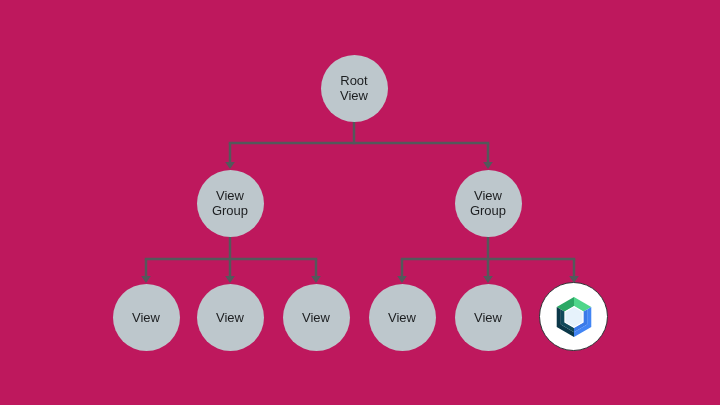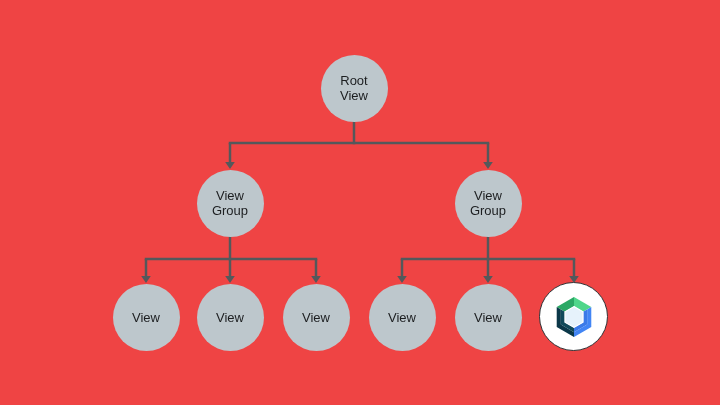--- a/index.html
+++ b/index.html
@@ -39,21 +39,21 @@
   .lg-green-dark{fill:var(--compose-green-dark);}
   .lg-blue{fill:var(--compose-blue);}
   .lg-blue-dark{fill:var(--compose-blue-dark);}
   .lg-navy{fill:var(--compose-navy);}
   .lg-navy-light{fill:var(--compose-navy-light);}
   .lg-hole{fill:var(--compose-hole);stroke:#ffffff;stroke-width:1.2;}
 </style>
 </head>
 <body>
 
-<div class="stage" style="background: #ef4444;">
+<div class="stage" style="background: #be185d;">
 
   <svg class="edges" viewBox="0 0 720 405" aria-hidden="true">
 
     <g>
       <line class="edge-line" x1="354" y1="120.5" x2="354" y2="144.25"></line>
       <line class="edge-line" x1="228.75" y1="143" x2="489.25" y2="143"></line>
       <line class="edge-line" x1="230" y1="143" x2="230" y2="163"></line>
       <polygon class="arrow-head" points="225.2,162 234.8,162 230,169"></polygon>
       <line class="edge-line" x1="488" y1="143" x2="488" y2="163"></line>
       <polygon class="arrow-head" points="483.2,162 492.8,162 488,169"></polygon>

